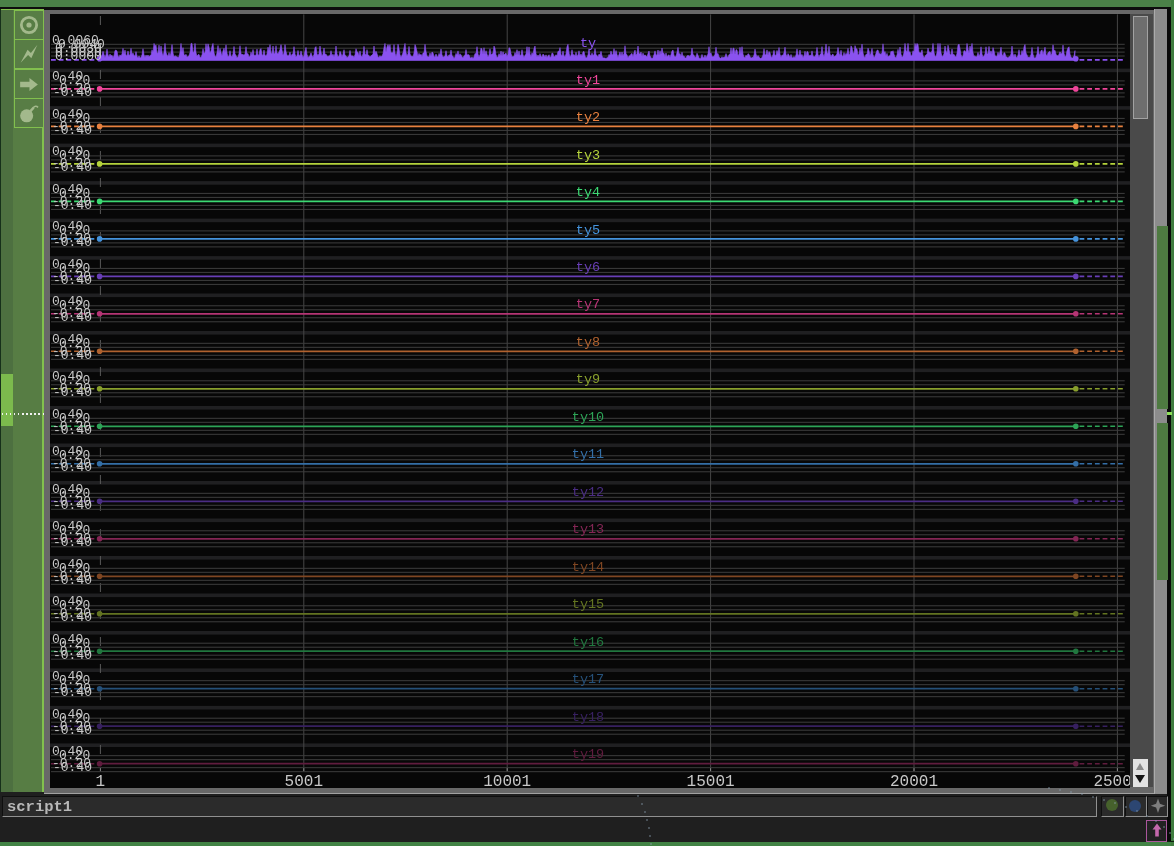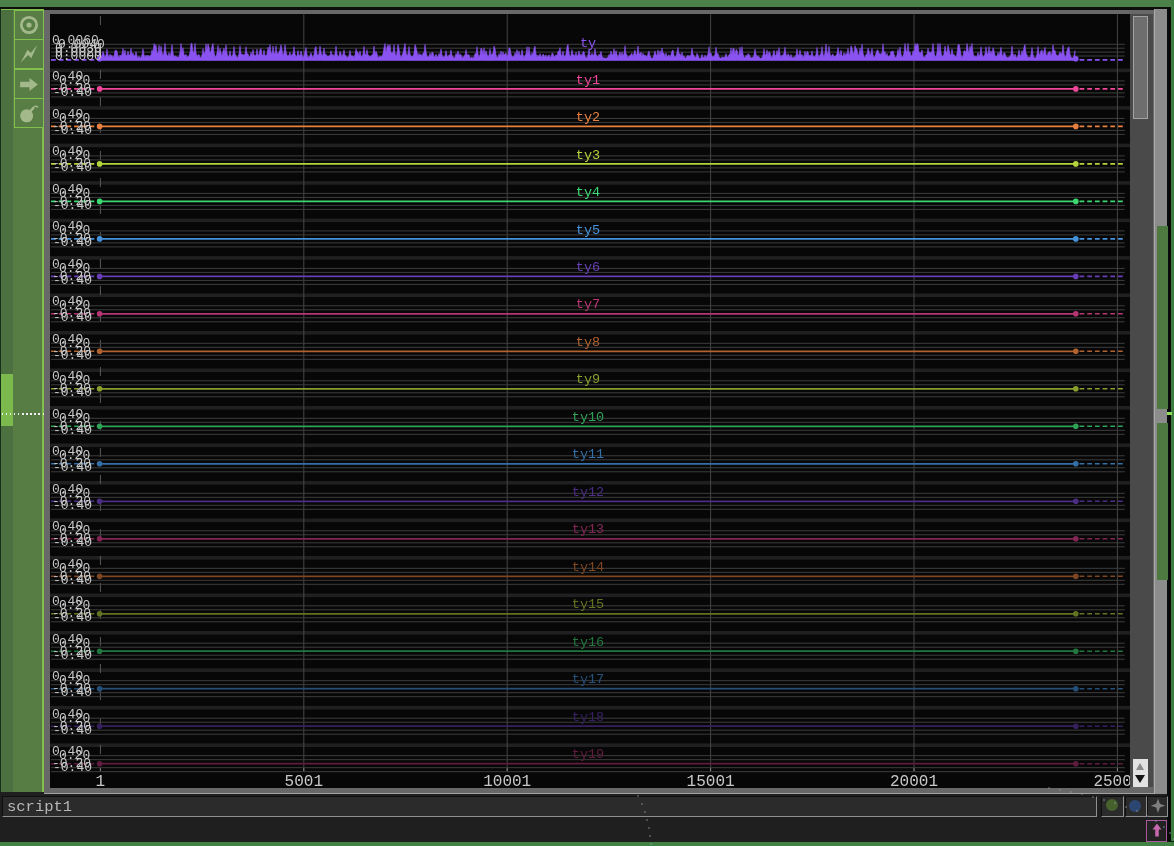--- a/index.html
+++ b/index.html
@@ -1,17 +1,17 @@
 <!DOCTYPE html>
 <html><head><meta charset="utf-8">
 <style>
   html,body { margin:0; padding:0; }
   body { width:1174px; height:846px; position:relative; overflow:hidden;
          background:#1f1f1f; font-family:"Liberation Mono", monospace; }
-  .abs { position:absolute; }
+  .abs { position:absolute;font-weight:bold; }
   svg { filter: blur(0px); }
 </style></head>
 <body>
 
 <div class="abs" style="left:0;top:0;width:1174px;height:6.9px;background:#4b8148;"></div>
 <div class="abs" style="left:0;top:842.4px;width:1174px;height:3.6px;background:#428345;"></div>
 <div class="abs" style="left:1170.5px;top:0;width:3.5px;height:846px;background:#3f7c3f;"></div>
 
 <div class="abs" style="left:0;top:6.9px;width:1170.5px;height:2.8px;background:#0d0d0d;"></div>
 <div class="abs" style="left:1167px;top:6.9px;width:3.5px;height:835.5px;background:#0a0a0a;"></div>

